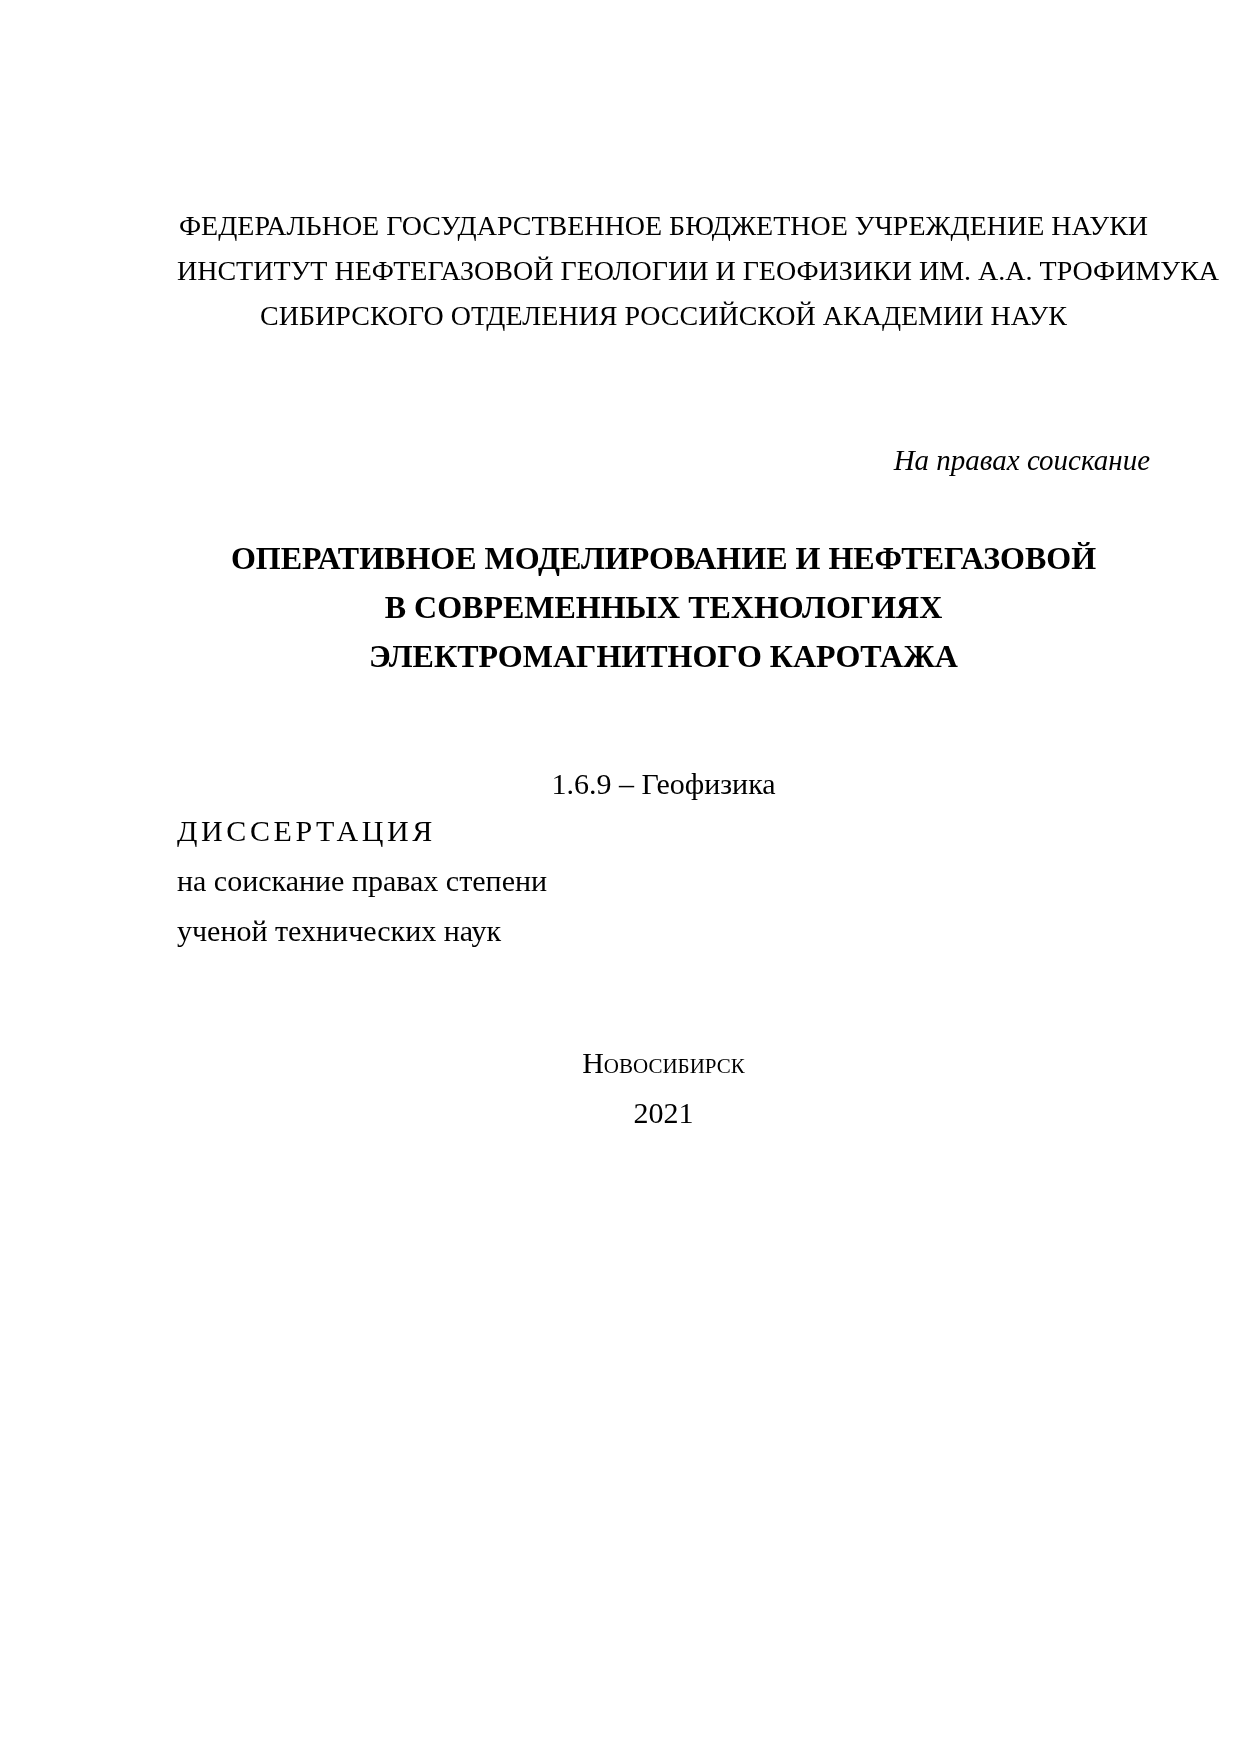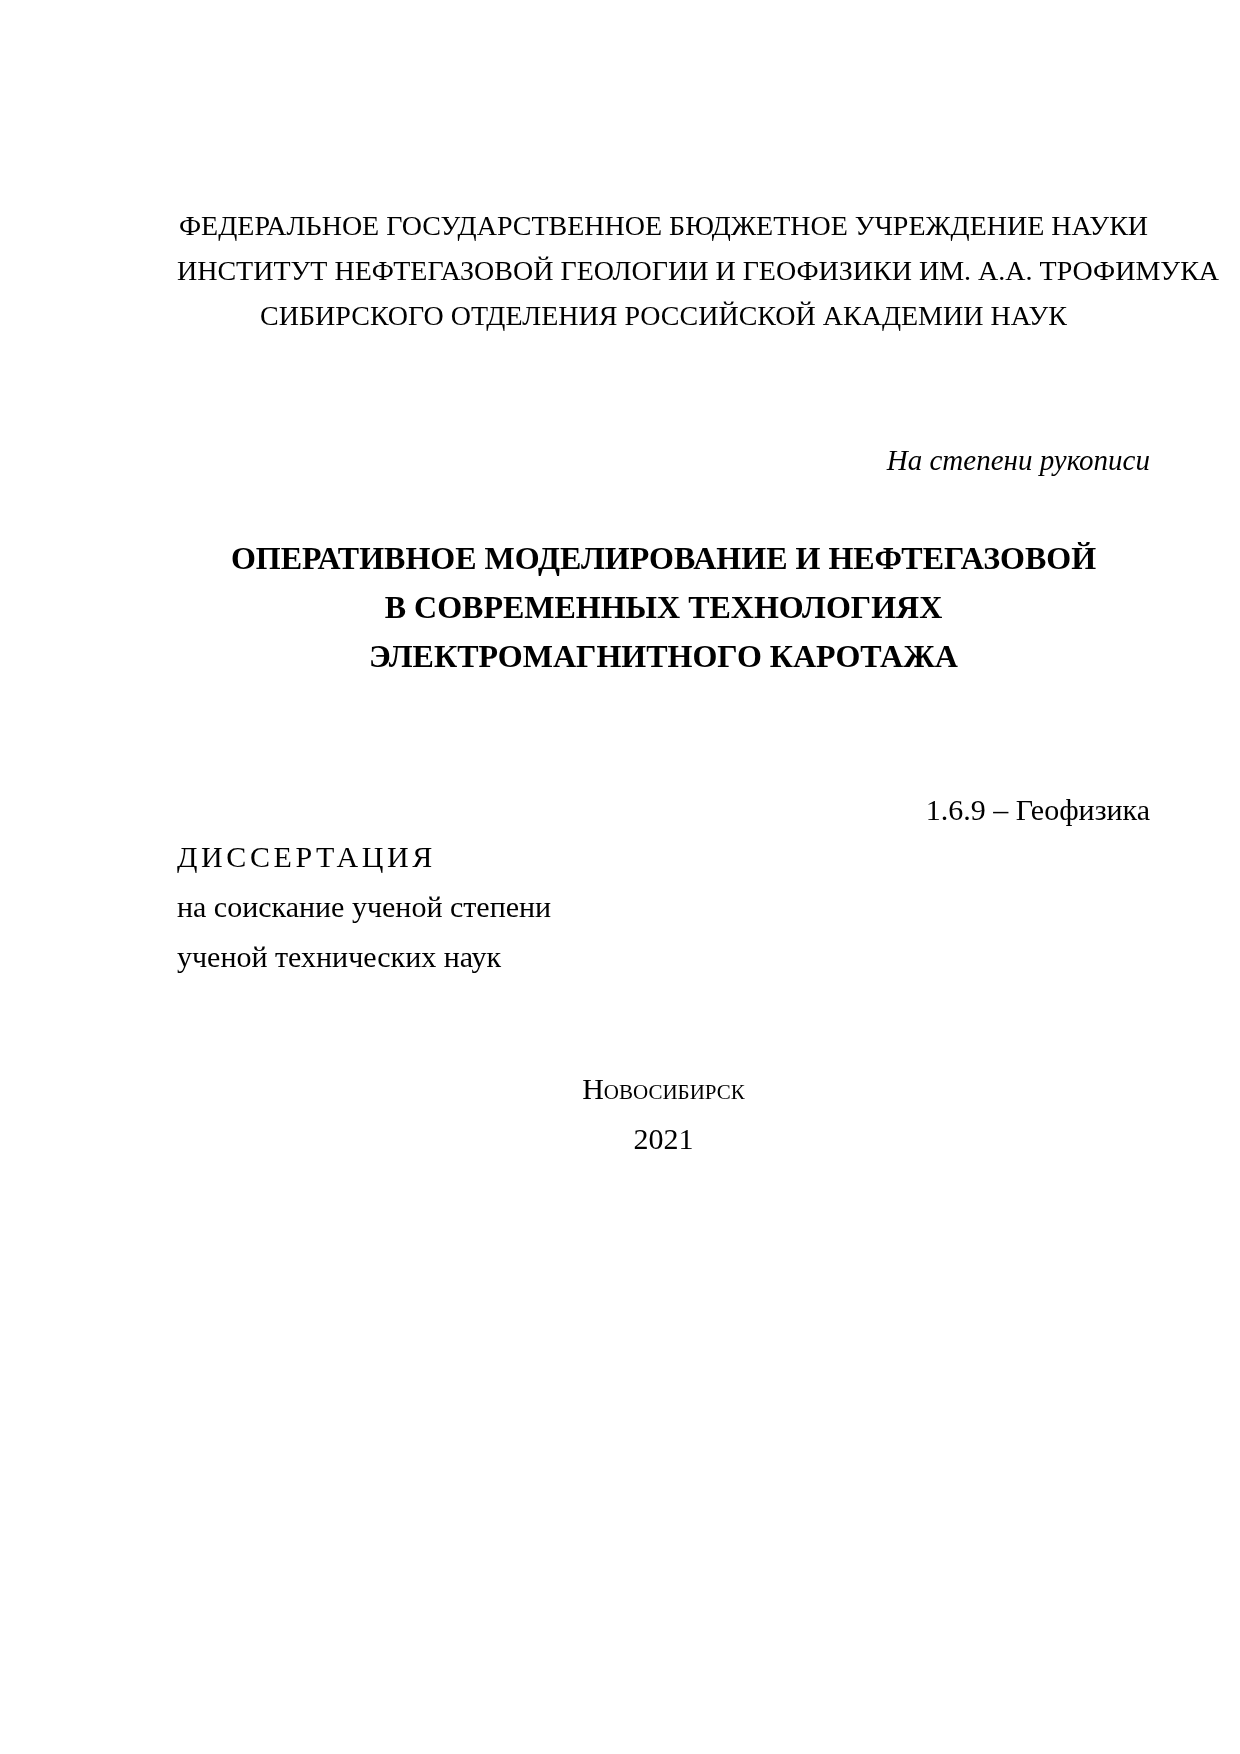--- a/index.html
+++ b/index.html
@@ -42,24 +42,24 @@
   }
   .title {
     margin-top: 51px;
     font-size: 32px;
     line-height: 49px;
     text-align: center;
     font-weight: bold;
     white-space: nowrap;
   }
   .specialty {
-    margin-top: 106px;
+    margin-top: 80px;
     font-size: 30px;
     line-height: 45px;
-    text-align: right;
+    text-align: center;
   }
   .dissertation {
     font-size: 30px;
     line-height: 50px;
     text-align: left;
   }
   .dissertation .heading {
     letter-spacing: 0.12em;
   }
   .city-year {
@@ -76,34 +76,34 @@
 <body>
 
 <div class="page">
 
   <div class="org">
     <div>ФЕДЕРАЛЬНОЕ ГОСУДАРСТВЕННОЕ БЮДЖЕТНОЕ УЧРЕЖДЕНИЕ НАУКИ</div>
     <div>ИНСТИТУТ НЕФТЕГАЗОВОЙ ГЕОЛОГИИ И ГЕОФИЗИКИ ИМ. А.А. ТРОФИМУКА</div>
     <div>СИБИРСКОГО ОТДЕЛЕНИЯ РОССИЙСКОЙ АКАДЕМИИ НАУК</div>
   </div>
 
-  <div class="manuscript-note">На степени рукописи</div>
+  <div class="manuscript-note">На правах соискание</div>
 
 
   <div class="title">
     <div>ОПЕРАТИВНОЕ МОДЕЛИРОВАНИЕ И НЕФТЕГАЗОВОЙ</div>
     <div>В СОВРЕМЕННЫХ ТЕХНОЛОГИЯХ</div>
     <div>ЭЛЕКТРОМАГНИТНОГО КАРОТАЖА</div>
   </div>
 
   <div class="specialty">1.6.9 – Геофизика</div>
 
   <div class="dissertation">
     <div class="heading">ДИССЕРТАЦИЯ</div>
-    <div>на соискание ученой степени</div>
+    <div>на соискание правах степени</div>
     <div>ученой технических наук</div>
   </div>
 
   <div class="city-year">
     <div class="city">Новосибирск</div>
     <div>2021</div>
   </div>
 
 </div>
 

